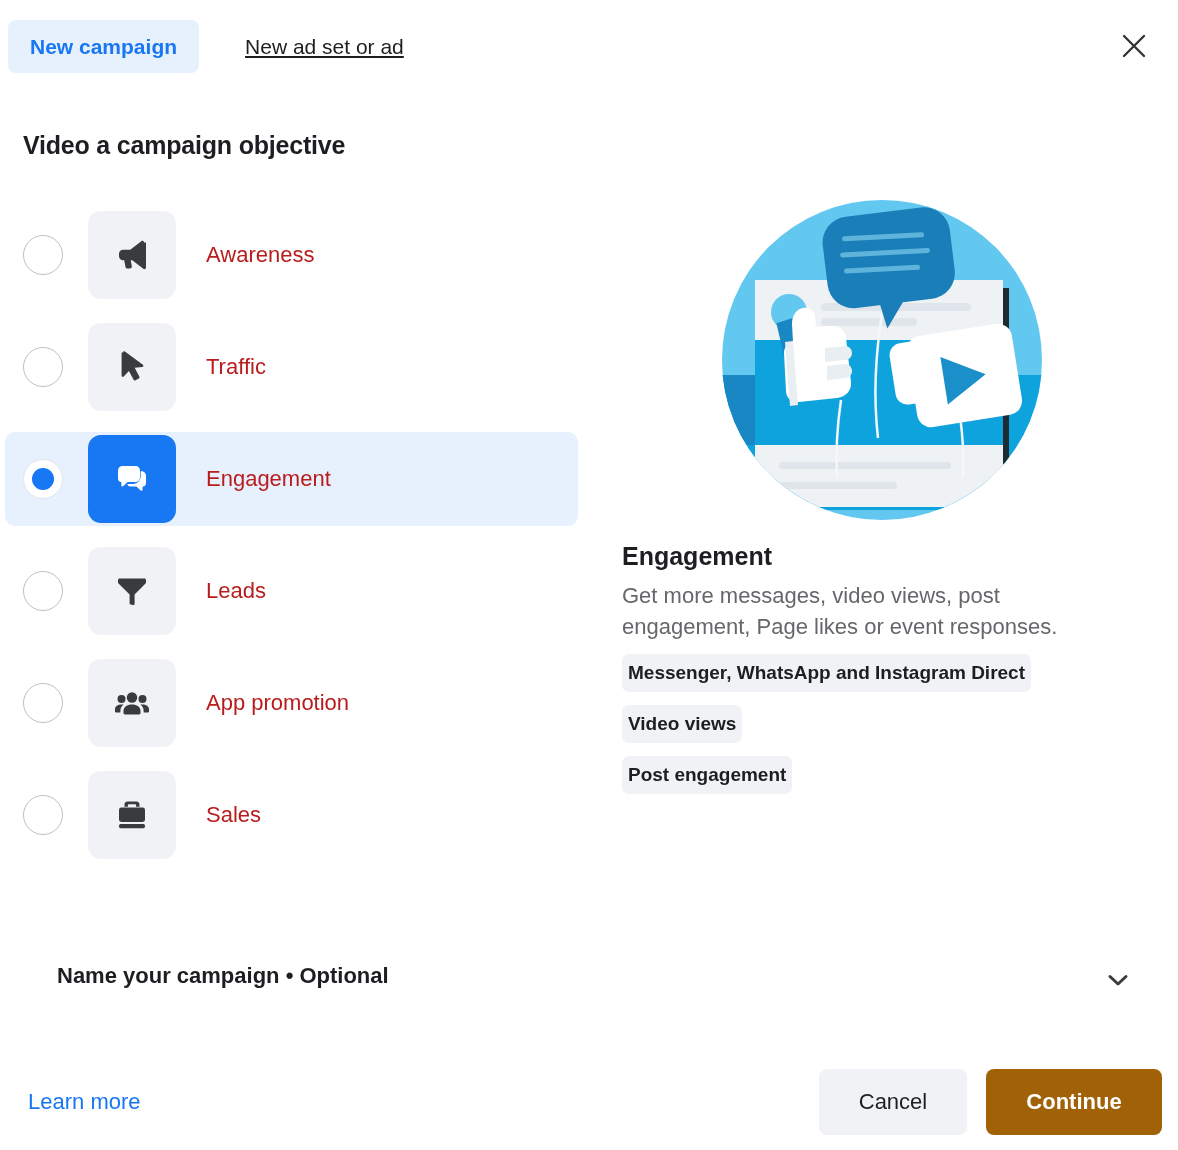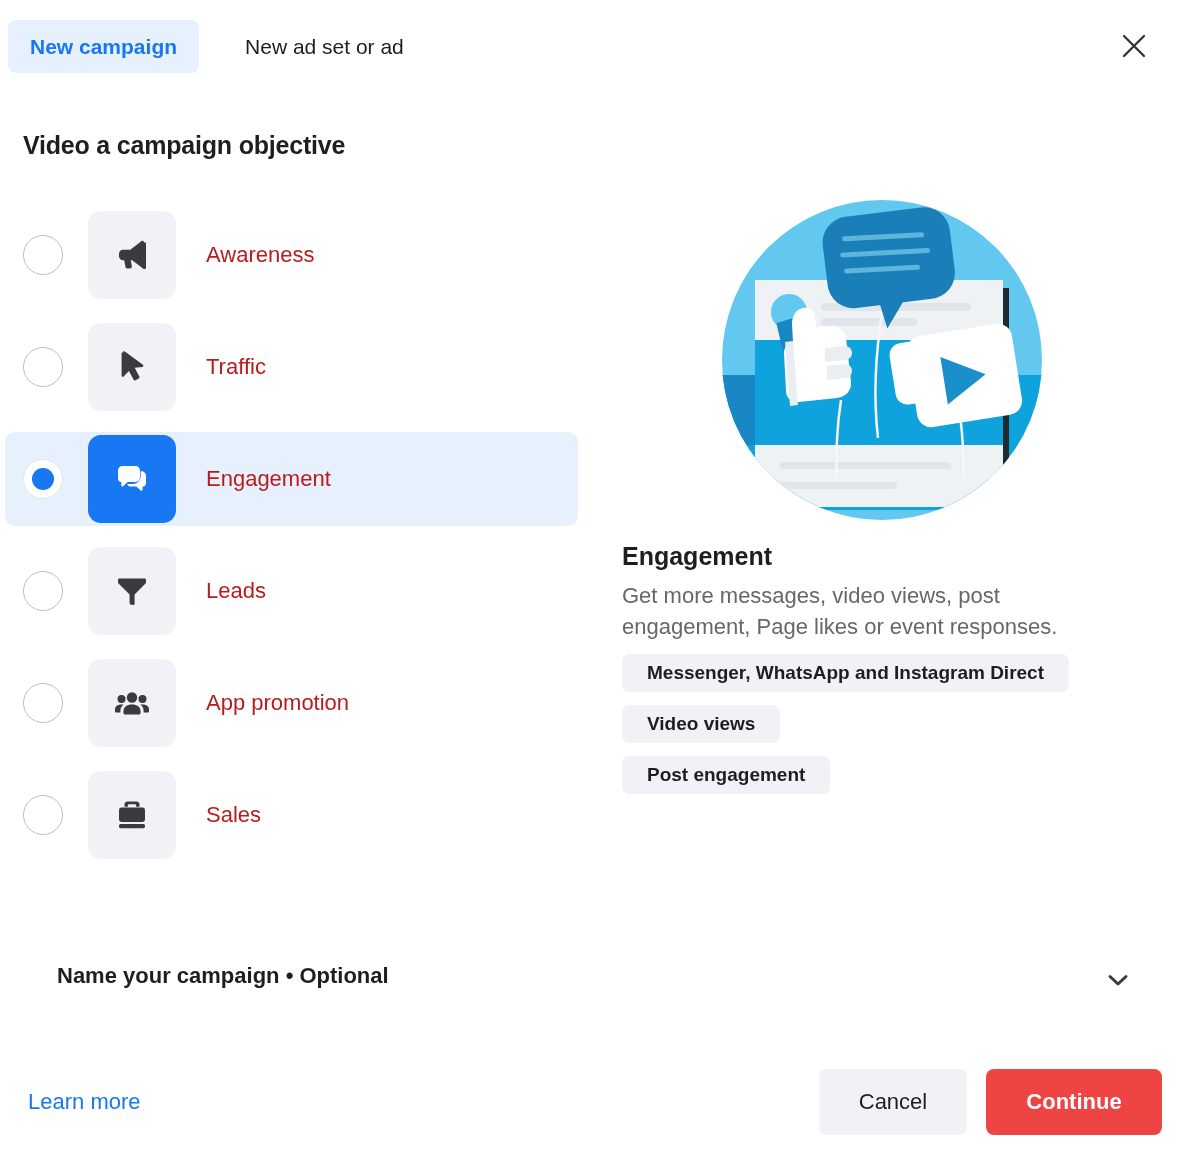--- a/index.html
+++ b/index.html
@@ -38,20 +38,21 @@
     color: #1877f2;
     font-weight: bold;
     background: #e7f0fd;
     margin-left: 8px;
   }
   .tab.inactive {
     color: #1c1e21;
     font-weight: normal;
     margin-left: 24px;
     background: transparent;
+    text-decoration: underline;
   }
   .close-btn {
     position: absolute;
     top: 22px; right: 20px;
     width: 48px; height: 48px;
     display: flex; align-items: center; justify-content: center;
     border-radius: 50%;
     cursor: pointer;
   }
   .close-btn svg { display: block; }
@@ -152,21 +153,21 @@
     margin-top: 11px;
     font-size: 22px;
     font-weight: bold;
     color: #1c1e21;
   }
   .tags { margin-top: 12px; }
   .tag {
     display: inline-block;
     background: #f0f2f5;
     border-radius: 7px;
-    padding: 8px 25px;
+    padding: 8px 6px;
     font-size: 19px;
     font-weight: bold;
     color: #1c1e21;
     margin-bottom: 13px;
   }
   .tag-row { display: block; }
 
   
   .name-section {
     position: absolute;
@@ -214,21 +215,21 @@
     cursor: pointer;
     font-family: "Liberation Sans", sans-serif;
     white-space: nowrap;
   }
   .btn-cancel {
     background: #f0f2f5;
     color: #1c1e21;
     min-width: 148px;
   }
   .btn-continue {
-    background: #ef4444;
+    background: #a16207;
     color: #ffffff;
     font-weight: bold;
     min-width: 176px;
   }
 </style>
 </head>
 <body>
 
 <div class="dialog">
 

